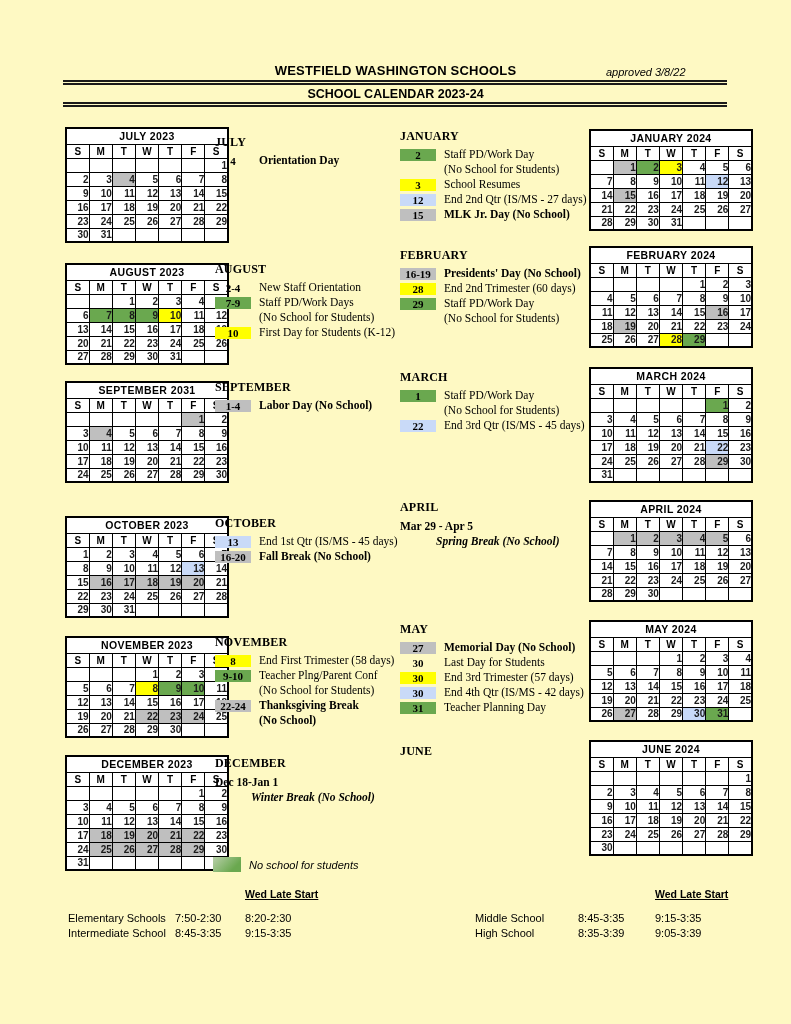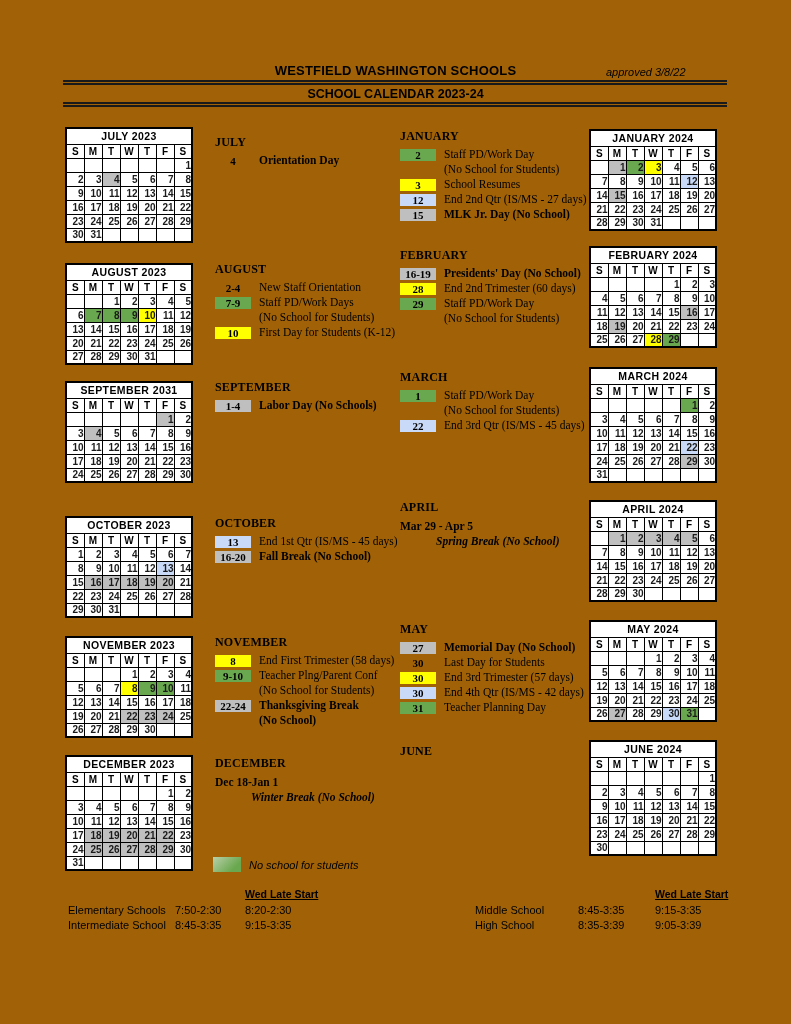--- a/index.html
+++ b/index.html
@@ -1,32 +1,32 @@
 <!DOCTYPE html>
 <html><head>
 <meta charset="utf-8">
 <style>
   * { margin:0; padding:0; box-sizing:border-box; }
   html,body { background:#fff; }
-  .page { position:relative; width:791px; height:1024px; background:#a16207; overflow:hidden;
+  .page { position:relative; width:791px; height:1024px; background:#fef9c3; overflow:hidden;
           font-family:"Liberation Sans", sans-serif; color:#000; }
 
   
   .school-name { position:absolute; top:63px; left:0; width:791px; text-align:center;
                  font-size:13px; font-weight:bold; letter-spacing:.2px; }
   .approved    { position:absolute; top:66px; left:606px; width:120px; font-size:11px;
                  font-style:italic; }
   .rule        { position:absolute; left:63px; width:664px; height:5px;
                  border-top:2px solid #1a1a1a; border-bottom:2px solid #1a1a1a; }
   .cal-title-main { position:absolute; top:87px; left:0; width:791px; text-align:center;
                  font-size:12.5px; font-weight:bold; }
 
   
   .cal { position:absolute; width:140px; }
-  .mini-cal { border-collapse:collapse; width:128px; table-layout:fixed; border:2px solid #000; background:#fff; }
+  .mini-cal { border-collapse:collapse; width:164px; table-layout:fixed; border:2px solid #000; background:#fff; }
   .mini-cal th, .mini-cal td { border:1px solid #000; padding:0; overflow:hidden; }
   .mc-title { height:16px; font-size:10.5px; font-weight:bold; text-align:center; letter-spacing:.4px; }
   .mc-dow   { height:14px; font-size:10px; font-weight:bold; text-align:center; }
   .mc-day   { height:14px; font-size:10px; text-align:right; padding-right:3px; font-weight:bold; color:#1a1a1a; }
 
   
   .ev-group { position:absolute; width:188px; font-family:"Liberation Serif", serif; font-size:11.5px; }
   .ev-month { font-weight:bold; font-size:12px; margin-bottom:4px; letter-spacing:.2px; }
   .ev-row   { display:flex; align-items:center; margin-bottom:2px; min-height:13px; }
   .ev-date  { flex:none; width:36px; text-align:center; font-weight:bold; font-size:11px; margin-right:8px; }
@@ -37,21 +37,21 @@
 
   
   .legend-swatch { position:absolute; left:213px; top:857px; width:28px; height:15px;
                    background:linear-gradient(135deg,#b9d0aa 0%, #6aa84f 75%); }
   .legend-label  { position:absolute; left:249px; top:859px; font-size:11px; font-style:italic; }
   .hours-title   { position:absolute; top:873px; left:0; width:791px; text-align:center;
                    font-size:12px; font-weight:bold; }
   .hours-grid    { position:absolute; display:grid; row-gap:1px; font-size:11px; }
   .hours-left    { left:68px;  top:888px; grid-template-columns:107px 70px 90px; }
   .hours-right   { left:475px; top:888px; grid-template-columns:103px 77px 90px; }
-  .late-head     { grid-column:3; font-size:10.5px; font-weight:bold; text-decoration:underline; margin-bottom:2px; }
+  .late-head     { grid-column:3; font-size:10.5px; font-weight:bold; text-decoration:underline; margin-bottom:10px; }
   .hours-cell    { line-height:14px; }
 </style>
 </head>
 <body>
 
 <div class="page">
 
   <div class="school-name">WESTFIELD WASHINGTON SCHOOLS</div>
   <div class="approved">approved 3/8/22</div>
   <div class="rule" style="top:80px"></div>
@@ -875,21 +875,21 @@
       </div>
       <div class="ev-row">
         <span class="ev-date" style="background:#ffff00">10</span>
         <span class="ev-text">First Day for Students (K-12)</span>
       </div>
     </div>
   <div class="ev-group" style="top:380px;left:215px">
       <div class="ev-month">SEPTEMBER</div>
       <div class="ev-row">
         <span class="ev-date" style="background:#bfbfbf">1-4</span>
-        <span class="ev-text b">Labor Day (No Schools)</span>
+        <span class="ev-text b">Labor Day (No School)</span>
       </div>
     </div>
   <div class="ev-group" style="top:516px;left:215px">
       <div class="ev-month">OCTOBER</div>
       <div class="ev-row">
         <span class="ev-date" style="background:#c9daf8">13</span>
         <span class="ev-text">End 1st Qtr (IS/MS - 45 days)</span>
       </div>
       <div class="ev-row">
         <span class="ev-date" style="background:#bfbfbf">16-20</span>

